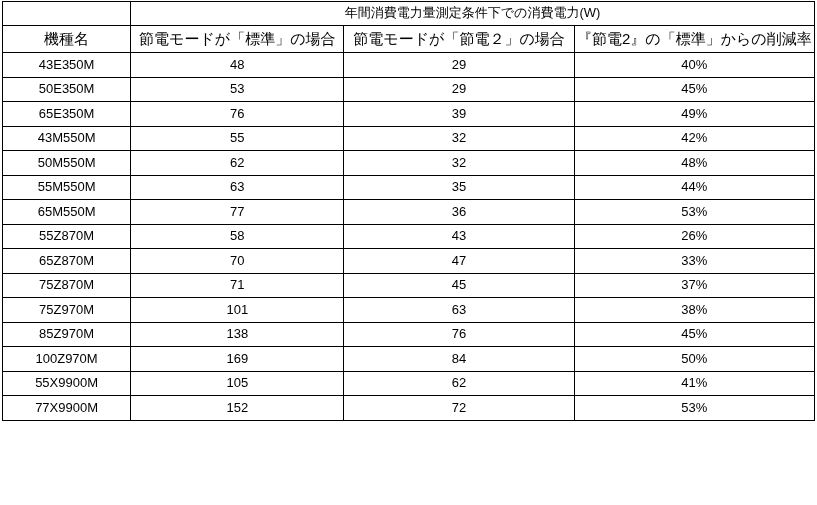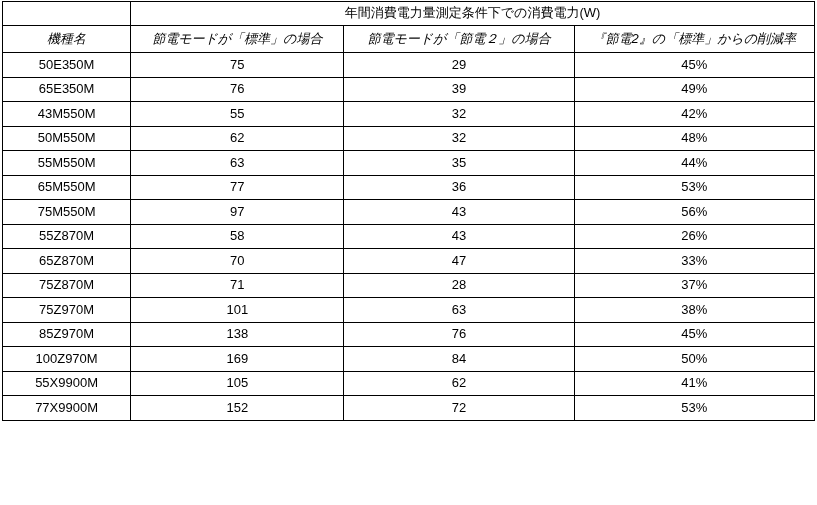--- a/index.html
+++ b/index.html
@@ -47,21 +47,21 @@
 
   
   td.corner-blank {
     border-left: 1px solid #ffffff;
     border-top: 1px solid #ffffff;
     border-bottom: 1px solid #ffffff;
     border-right: 1px solid #000000;
     background: #ffffff;
   }
   tr.title-row td { height: 23px; }
-  tr.header-row td { height: 26px; font-size: 13px; font-style: italic; }
+  tr.header-row td { height: 26px; font-size: 15px; }
   tr.data-row td { height: 23.5px; font-size: 13px; }
   .title-cell {
     font-size: 13px;
   }
   .model-cell {
     font-size: 13px;
   }
 </style>
 </head>
 <body>
@@ -80,22 +80,28 @@
         <td colspan="3" class="title-cell">年間消費電力量測定条件下での消費電力(W)</td>
       </tr>
       <tr class="header-row">
         <td>機種名</td>
         <td>節電モードが「標準」の場合</td>
         <td>節電モードが「節電２」の場合</td>
         <td>『節電2』の「標準」からの削減率</td>
       </tr>
 
       <tr class="data-row">
+        <td class="model-cell">43E350M</td>
+        <td>48</td>
+        <td>29</td>
+        <td>40%</td>
+      </tr>
+      <tr class="data-row">
         <td class="model-cell">50E350M</td>
-        <td>75</td>
+        <td>53</td>
         <td>29</td>
         <td>45%</td>
       </tr>
       <tr class="data-row">
         <td class="model-cell">65E350M</td>
         <td>76</td>
         <td>39</td>
         <td>49%</td>
       </tr>
       <tr class="data-row">
@@ -116,41 +122,35 @@
         <td>35</td>
         <td>44%</td>
       </tr>
       <tr class="data-row">
         <td class="model-cell">65M550M</td>
         <td>77</td>
         <td>36</td>
         <td>53%</td>
       </tr>
       <tr class="data-row">
-        <td class="model-cell">75M550M</td>
-        <td>97</td>
-        <td>43</td>
-        <td>56%</td>
-      </tr>
-      <tr class="data-row">
         <td class="model-cell">55Z870M</td>
         <td>58</td>
         <td>43</td>
         <td>26%</td>
       </tr>
       <tr class="data-row">
         <td class="model-cell">65Z870M</td>
         <td>70</td>
         <td>47</td>
         <td>33%</td>
       </tr>
       <tr class="data-row">
         <td class="model-cell">75Z870M</td>
         <td>71</td>
-        <td>28</td>
+        <td>45</td>
         <td>37%</td>
       </tr>
       <tr class="data-row">
         <td class="model-cell">75Z970M</td>
         <td>101</td>
         <td>63</td>
         <td>38%</td>
       </tr>
       <tr class="data-row">
         <td class="model-cell">85Z970M</td>

